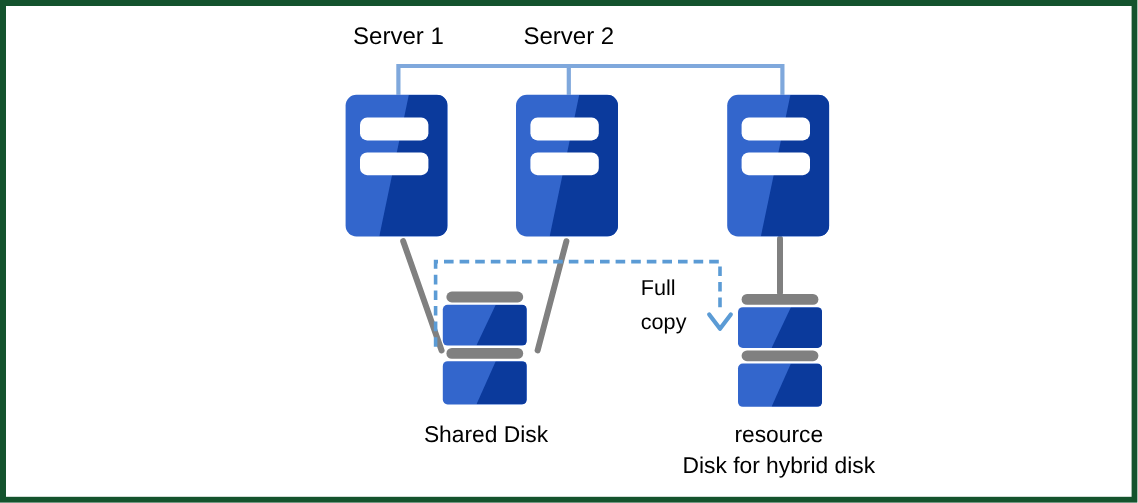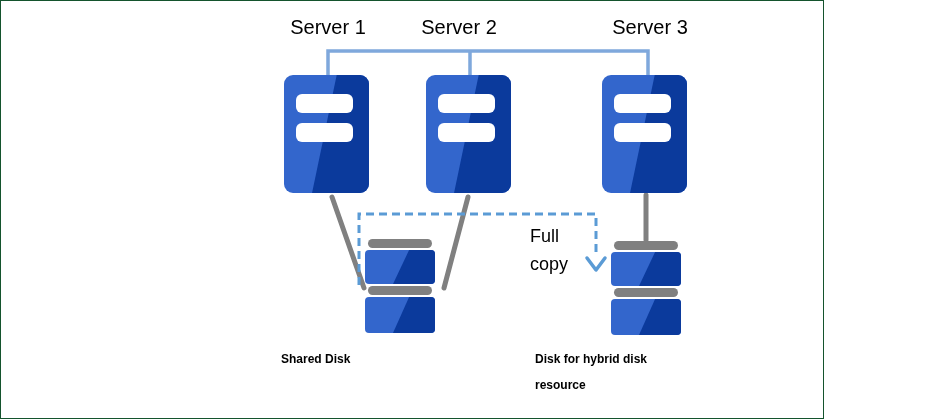--- a/index.html
+++ b/index.html
@@ -1,22 +1,22 @@
 <!DOCTYPE html>
 <html><head>
 <meta charset="utf-8">
 <style>
   html, body { margin: 0; padding: 0; background: #ffffff; }
   * { box-sizing: border-box; }
   .canvas {
     position: relative;
-    width: 824px;
+    width: 948px;
     height: 419px;
     background: #ffffff;
-    border: 1px solid #14532d;
+    border: 5px solid #14532d;
     font-family: "Liberation Sans", sans-serif;
     color: #000000;
     overflow: hidden;
   }
   .lines-layer {
     position: absolute;
     left: 0; top: 0;
     width: 948px; height: 419px;
   }
   .server-label {
@@ -78,45 +78,44 @@
     position: absolute;
     left: 529px;
     top: 221px;
     font-size: 18px;
     line-height: 28px;
     white-space: nowrap;
   }
   .caption {
     position: absolute;
     top: 345px;
-    font-size: 12px;
+    text-align: center;
+    font-size: 19px;
     line-height: 26px;
     white-space: nowrap;
-    font-weight: bold;
   }
   .caption-shared { left: 280px; width: 240px; }
   .caption-hybrid { left: 534px; width: 220px; }
 </style>
 </head>
 <body>
 
 <div class="canvas">
 
   <svg class="lines-layer" viewBox="0 0 948 419" xmlns="http://www.w3.org/2000/svg">
     <path d="M327 74 L327 50 L647 50 L647 74 M469 50 L469 74" fill="none" stroke-width="3.5" stroke="#7fa8dc"></path>
     <line x1="331" y1="196" x2="363" y2="287" stroke-width="5" stroke-linecap="round" stroke="#808080"></line>
     <line x1="467" y1="196" x2="443" y2="287" stroke-width="5" stroke-linecap="round" stroke="#808080"></line>
     <line x1="645" y1="194" x2="645" y2="239" stroke-width="5" stroke-linecap="round" stroke="#808080"></line>
     <path d="M358 284 L358 213 L595 213 L595 255" fill="none" stroke-width="3" stroke-dasharray="8 5" stroke="#5b9bd5"></path>
     <path d="M586 257 L595 269 L604 257" fill="none" stroke-width="3.5" stroke-linecap="round" stroke-linejoin="round" stroke="#5b9bd5"></path>
   </svg>
 
   <div class="server-label" style="left:257px">Server 1</div>
-  <div class="server-label" style="left:388px">Server 2</div>
-  <div class="server-label" style="left:579px">Server 3</div>
+  <div class="server-label" style="left:399px">Server 2</div>
 
   <div class="server" style="left: 283px; background: rgb(51, 102, 204);">
     <div class="shade" style="background: rgb(11, 58, 156);"></div>
     <div class="slot s1"></div>
     <div class="slot s2"></div>
   </div>
   <div class="server" style="left: 425px; background: rgb(51, 102, 204);">
     <div class="shade" style="background: rgb(11, 58, 156);"></div>
     <div class="slot s1"></div>
     <div class="slot s2"></div>
@@ -151,17 +150,17 @@
 
   <div class="arrow-label">
     <div>Full</div>
     <div>copy</div>
   </div>
 
   <div class="caption caption-shared">
     <div>Shared Disk</div>
   </div>
   <div class="caption caption-hybrid">
+    <div>resource</div>
     <div>Disk for hybrid disk</div>
-    <div>resource</div>
   </div>
 
 </div>
 
 </body></html>

